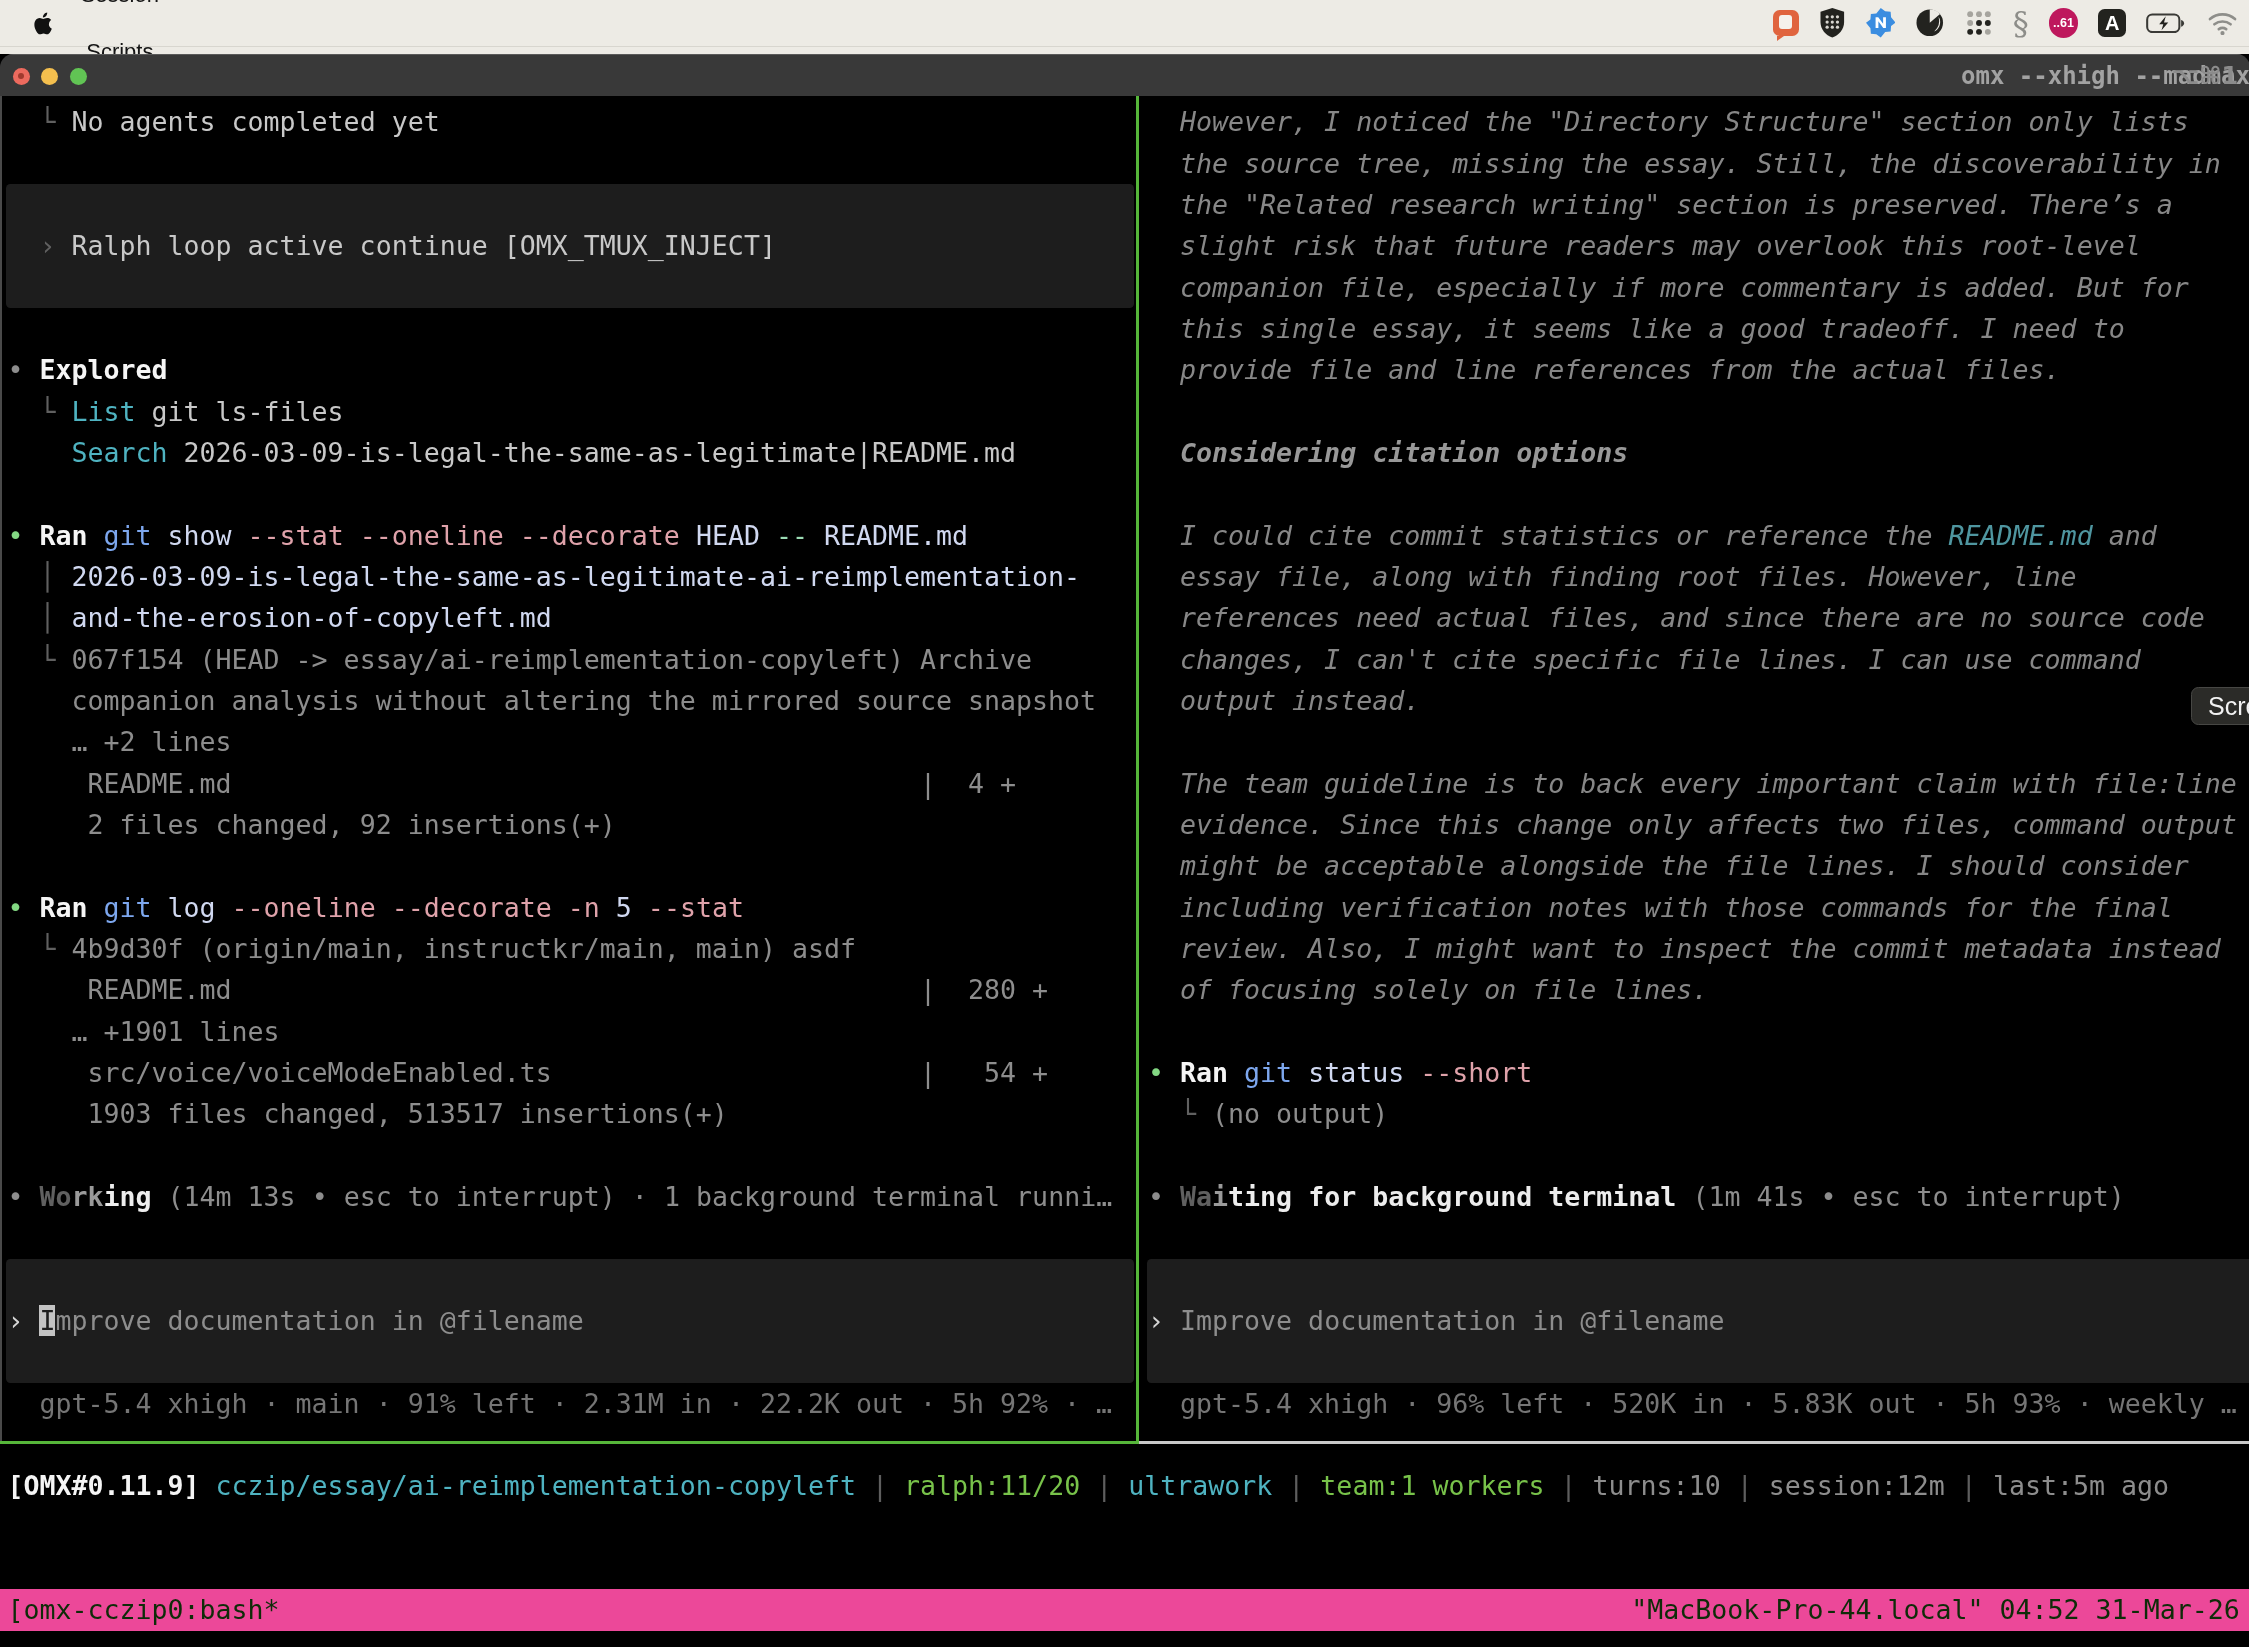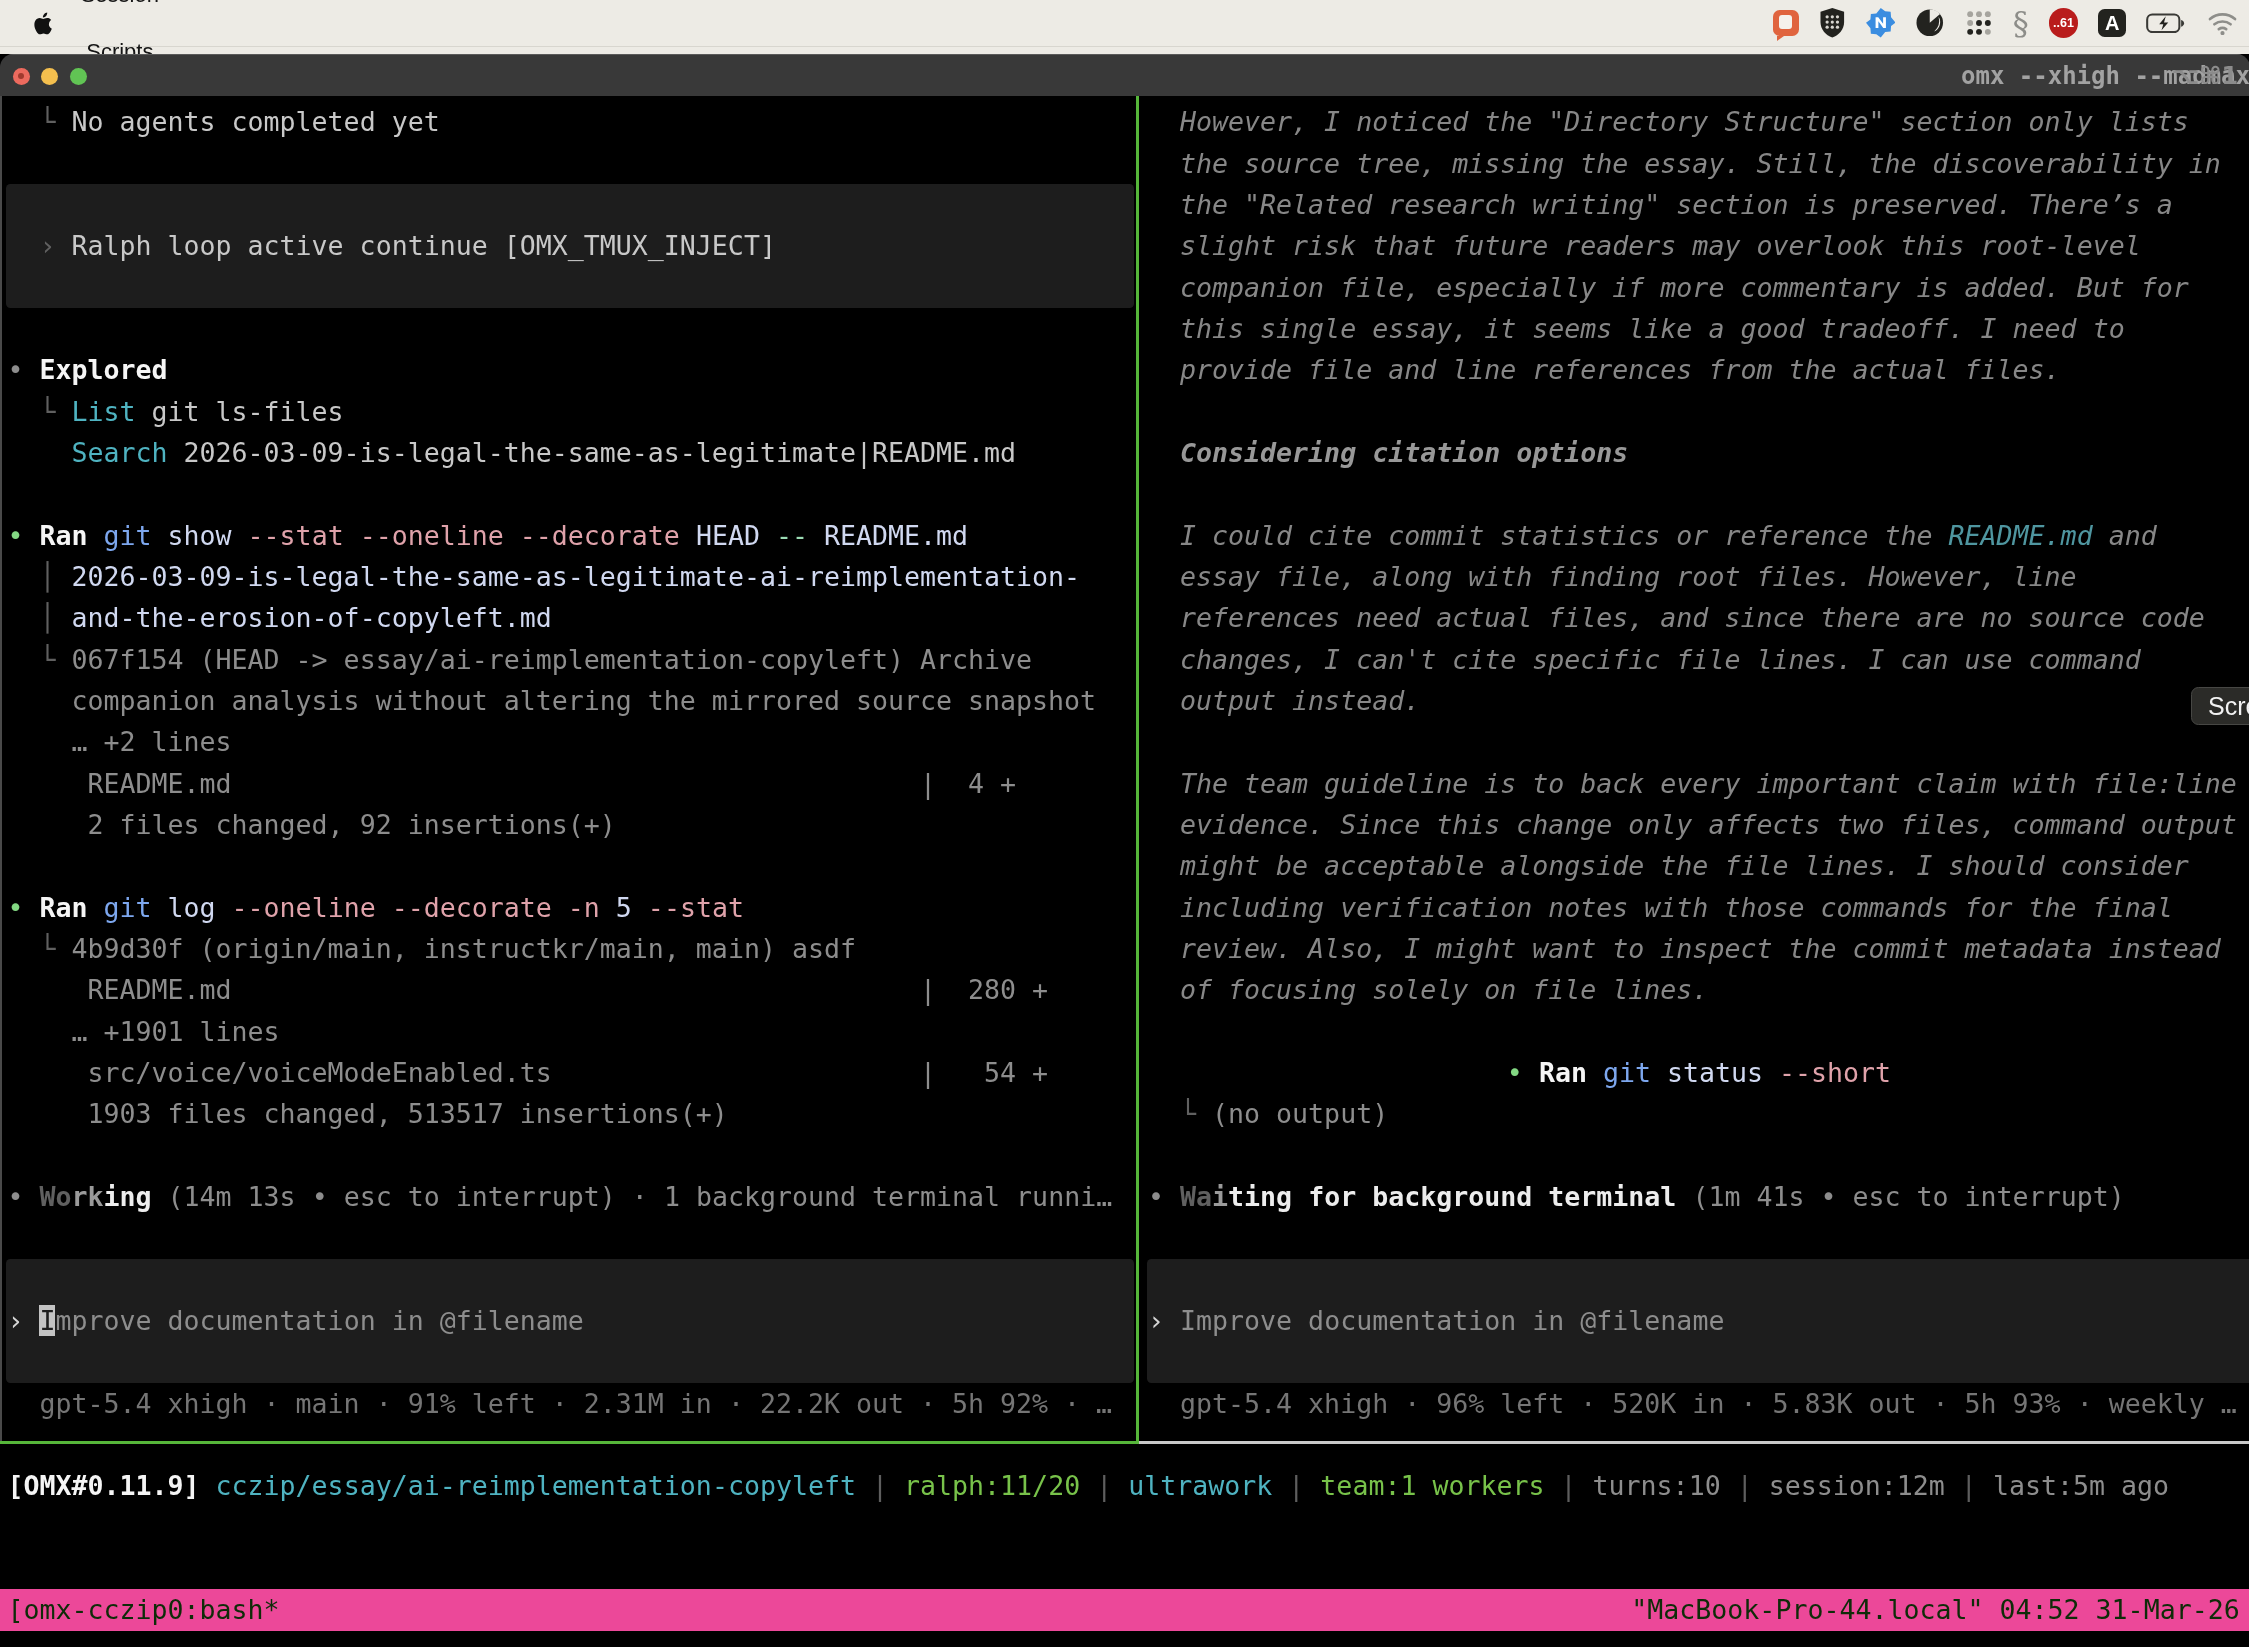--- a/index.html
+++ b/index.html
@@ -10,21 +10,21 @@
   .menubar { position:absolute; top:0; left:0; width:2250px; height:54px; background:#edebe5; }
   .menubar .bar { height:47px; border-bottom:0.7px solid #d8d6cf; display:flex; align-items:center; padding-left:32px; }
   .menu-items { display:flex; align-items:center; gap:31px; margin-left:28px; font-family:"Liberation Sans", sans-serif; font-size:22px; color:#151515;flex-direction:column; }
   .menu-items .mi-first { font-weight:bold; }
   .apple-icon svg { display:block; }
   .status-icons { margin-left:auto; margin-right:11.8px; display:flex; align-items:center; gap:20px; }
   .sicon { display:flex; align-items:center; justify-content:center; }
   .ic-rec { width:26.6px; height:26.6px; background:#e0643e; border-radius:6.6px; position:relative; display:inline-block; }
   .ic-rec::before { content:''; position:absolute; left:6.6px; top:5.2px; width:13.3px; height:14px; background:#f5f2ec; border-radius:3px; }
   .ic-rec::after { content:''; position:absolute; left:4.4px; bottom:-4.4px; border-left:7.4px solid #e0643e; border-bottom:5.9px solid transparent; }
-  .ic-circle61 { width:29.5px; height:29.5px; border-radius:50%; background:#b91c1c; color:#fff; font-family:"Liberation Sans",sans-serif; font-size:12.5px; font-weight:bold; display:flex; align-items:center; justify-content:center; }
+  .ic-circle61 { width:29.5px; height:29.5px; border-radius:50%; background:#be185d; color:#fff; font-family:"Liberation Sans",sans-serif; font-size:12.5px; font-weight:bold; display:flex; align-items:center; justify-content:center; }
   .ic-a { width:28px; height:28px; border-radius:6.6px; background:#23231f; color:#fff; font-family:"Liberation Sans",sans-serif; font-size:20px; font-weight:bold; display:flex; align-items:center; justify-content:center; }
   .ic-squiggle { font-size:32px; color:#8d8d89; font-family:"DejaVu Serif", serif; }
 
   
   .window { position:absolute; top:54px; left:0; width:2250px; height:1594px; background:#000; border-radius:13.3px 13.3px 0 0; overflow:hidden; }
   .titlebar { position:absolute; top:0; left:0; width:100%; height:42px; background:#393939; border-top:0.7px solid #5a5a5a; }
   .traffic { position:absolute; top:0; left:0; height:42px; display:flex; align-items:center; gap:11.8px; padding-left:12.5px; }
   .tl { width:17px; height:17px; border-radius:50%; position:relative; }
   .tl-red { background:#ec6a5e; }
   .tl-red::after { content:''; position:absolute; left:5.2px; top:5.2px; width:6.6px; height:6.6px; border-radius:50%; background:#a03a2e; }
@@ -230,21 +230,21 @@
       <div class="term-row row-right" style="top: 502px;"><span class="it">  essay file, along with finding root files. However, line</span></div>
       <div class="term-row row-right" style="top: 543px;"><span class="it">  references need actual files, and since there are no source code</span></div>
       <div class="term-row row-right" style="top: 585px;"><span class="it">  changes, I can't cite specific file lines. I can use command</span></div>
       <div class="term-row row-right" style="top: 626px;"><span class="it">  output instead.</span></div>
       <div class="term-row row-right" style="top: 709px;"><span class="it">  The team guideline is to back every important claim with file:line</span></div>
       <div class="term-row row-right" style="top: 750px;"><span class="it">  evidence. Since this change only affects two files, command output</span></div>
       <div class="term-row row-right" style="top: 791px;"><span class="it">  might be acceptable alongside the file lines. I should consider</span></div>
       <div class="term-row row-right" style="top: 833px;"><span class="it">  including verification notes with those commands for the final</span></div>
       <div class="term-row row-right" style="top: 874px;"><span class="it">  review. Also, I might want to inspect the commit metadata instead</span></div>
       <div class="term-row row-right" style="top: 915px;"><span class="it">  of focusing solely on file lines.</span></div>
-      <div class="term-row row-right" style="top: 998px; text-align: center;"><span class="gb">• </span><span class="w">Ran</span><span class="bl"> git</span><span class="lv"> status</span><span class="pk"> --short</span></div>
+      <div class="term-row row-right" style="top: 998px;"><span class="gb">• </span><span class="w">Ran</span><span class="bl"> git</span><span class="lv"> status</span><span class="pk"> --short</span></div>
       <div class="term-row row-right" style="top: 1039px;"><span class="t">  └ </span><span class="g">(no output)</span></div>
       <div class="term-row row-right" style="top: 1122px;"><span class="g">• </span><span class="s1">Wa</span><span class="s2">i</span><span class="s3">ting for background terminal</span><span class="g"> (1m 41s • esc to interrupt)</span></div>
       <div class="term-row row-right" style="top: 1246px;"><span class="pr">› </span><span class="g">Improve documentation in @filename</span></div>
       <div class="term-row row-right" style="top: 1329px;"><span class="dim">  gpt-5.4 xhigh · 96% left · 520K in · 5.83K out · 5h 93% · weekly …</span></div>
       <div class="term-row row-full" style="top: 1411px;"><span class="w">[OMX#0.11.9]</span><span class="cy"> cczip/essay/ai-reimplementation-copyleft</span><span class="sep"> | </span><span class="gn">ralph:11/20</span><span class="sep"> | </span><span class="cy">ultrawork</span><span class="sep"> | </span><span class="gn">team:1 workers</span><span class="sep"> | </span><span class="g">turns:10</span><span class="sep"> | </span><span class="g">session:12m</span><span class="sep"> | </span><span class="g">last:5m ago</span></div>
     </div>
 
   <div class="vborder"></div>
   <div class="hborder-green"></div>
   <div class="hborder-white"></div>

